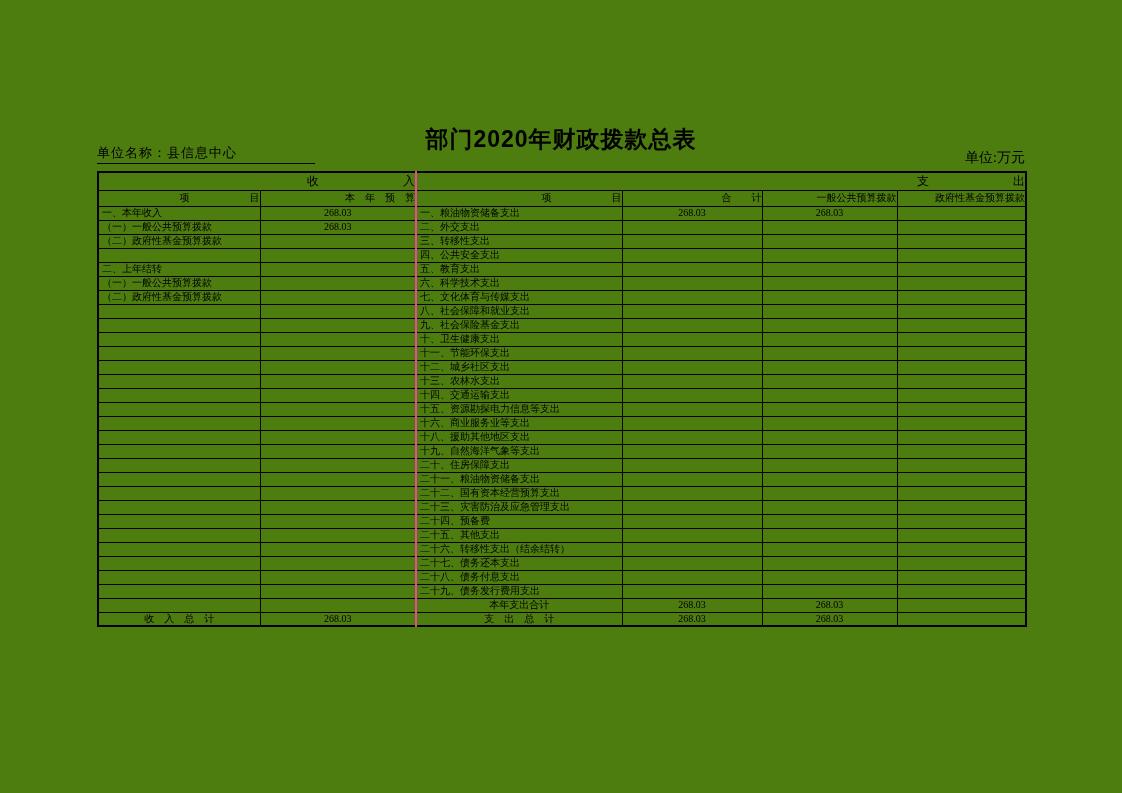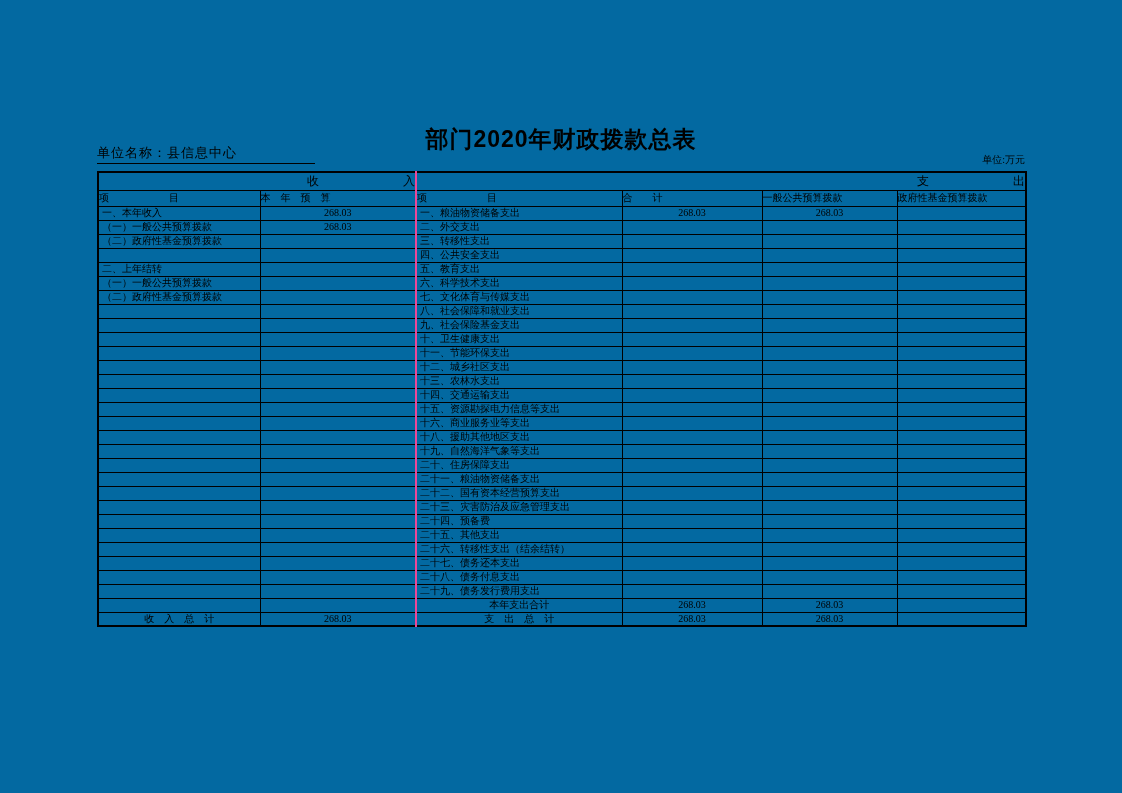--- a/index.html
+++ b/index.html
@@ -1,21 +1,21 @@
 <!DOCTYPE html>
 <html><head>
 <meta charset="utf-8">
 <style>
   * { margin: 0; padding: 0; box-sizing: border-box; }
   html, body { background: #ffffff; }
   .page {
     position: relative;
     width: 1122px;
     height: 793px;
-    background: #0369a1;
+    background: #4d7c0f;
     color: #000000;
     font-family: "Liberation Serif", "DejaVu Serif", serif;
     overflow: hidden;
   }
   .doc-title {
     position: absolute;
     top: 124px;
     left: 97px;
     width: 928px;
     text-align: center;
@@ -39,21 +39,21 @@
     letter-spacing: 1px;
     border-bottom: 1px solid #000;
     padding-right: 78px;
     padding-bottom: 1px;
     white-space: nowrap;
   }
   .unit-measure {
     position: absolute;
     right: 0;
     bottom: 3px;
-    font-size: 10px;
+    font-size: 14px;
     white-space: nowrap;
   }
   table.budget {
     position: absolute;
     top: 171px;
     left: 97px;
     width: 928px;
     border-collapse: collapse;
     table-layout: fixed;
     border: 2px solid #000;
@@ -71,21 +71,21 @@
     text-align: left;
   }
   table.budget thead tr.sections th {
     height: 18px;
     font-size: 12px;
     text-align: right;
     padding: 0;
   }
   table.budget thead tr.cols th {
     height: 16px;
-    text-align: left;
+    text-align: right;
     padding: 0;
   }
   table.budget .ctr { text-align: center; padding: 0 1px; }
   table.budget .sec { border-left: 2px solid #ec4899; }
 </style>
 </head>
 <body>
 
 <div class="page">
 

